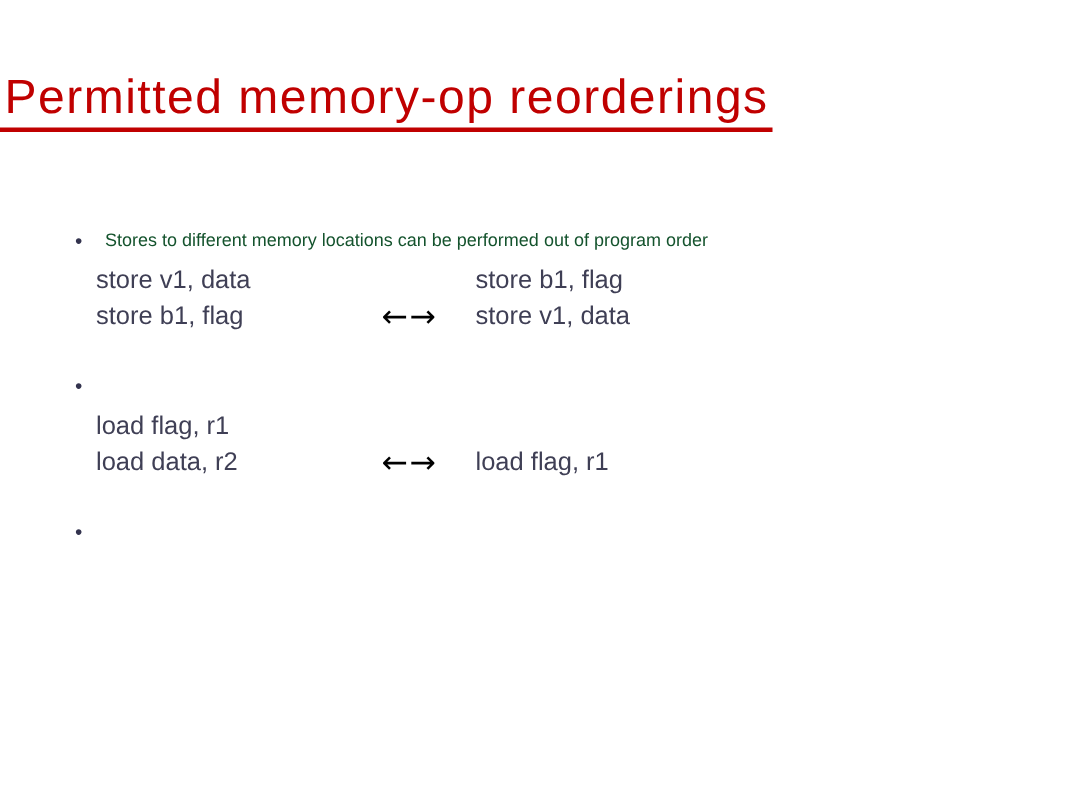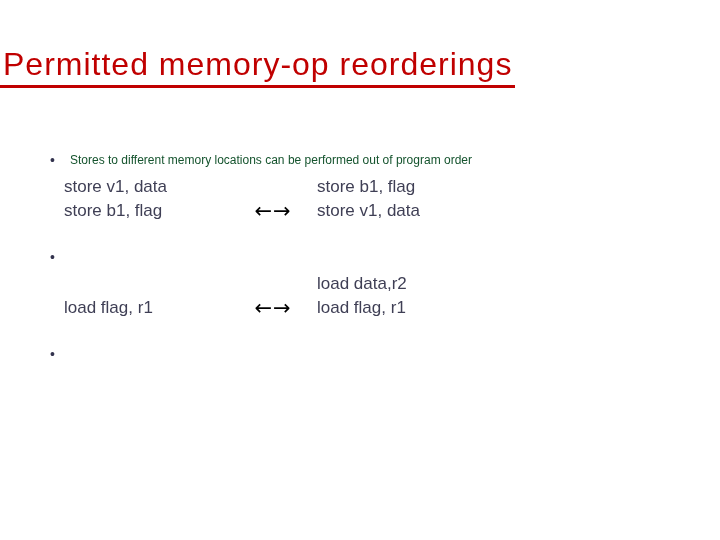--- a/index.html
+++ b/index.html
@@ -106,24 +106,24 @@
       </div>
     </div>
 
     <div class="section">
       <div class="bullet-row">
         <span class="bullet-marker">•</span>
       </div>
       <div class="example">
         <div class="ex-col ex-left">
           <div>load flag, r1</div>
+          <div>load data, r2</div>
         </div>
         <div class="ex-arrow">←→</div>
         <div class="ex-col ex-right">
-          <div>load data,r2</div>
           <div>load flag, r1</div>
         </div>
       </div>
     </div>
 
     <div class="section">
       <div class="bullet-row">
         <span class="bullet-marker">•</span>
       </div>
     </div>

